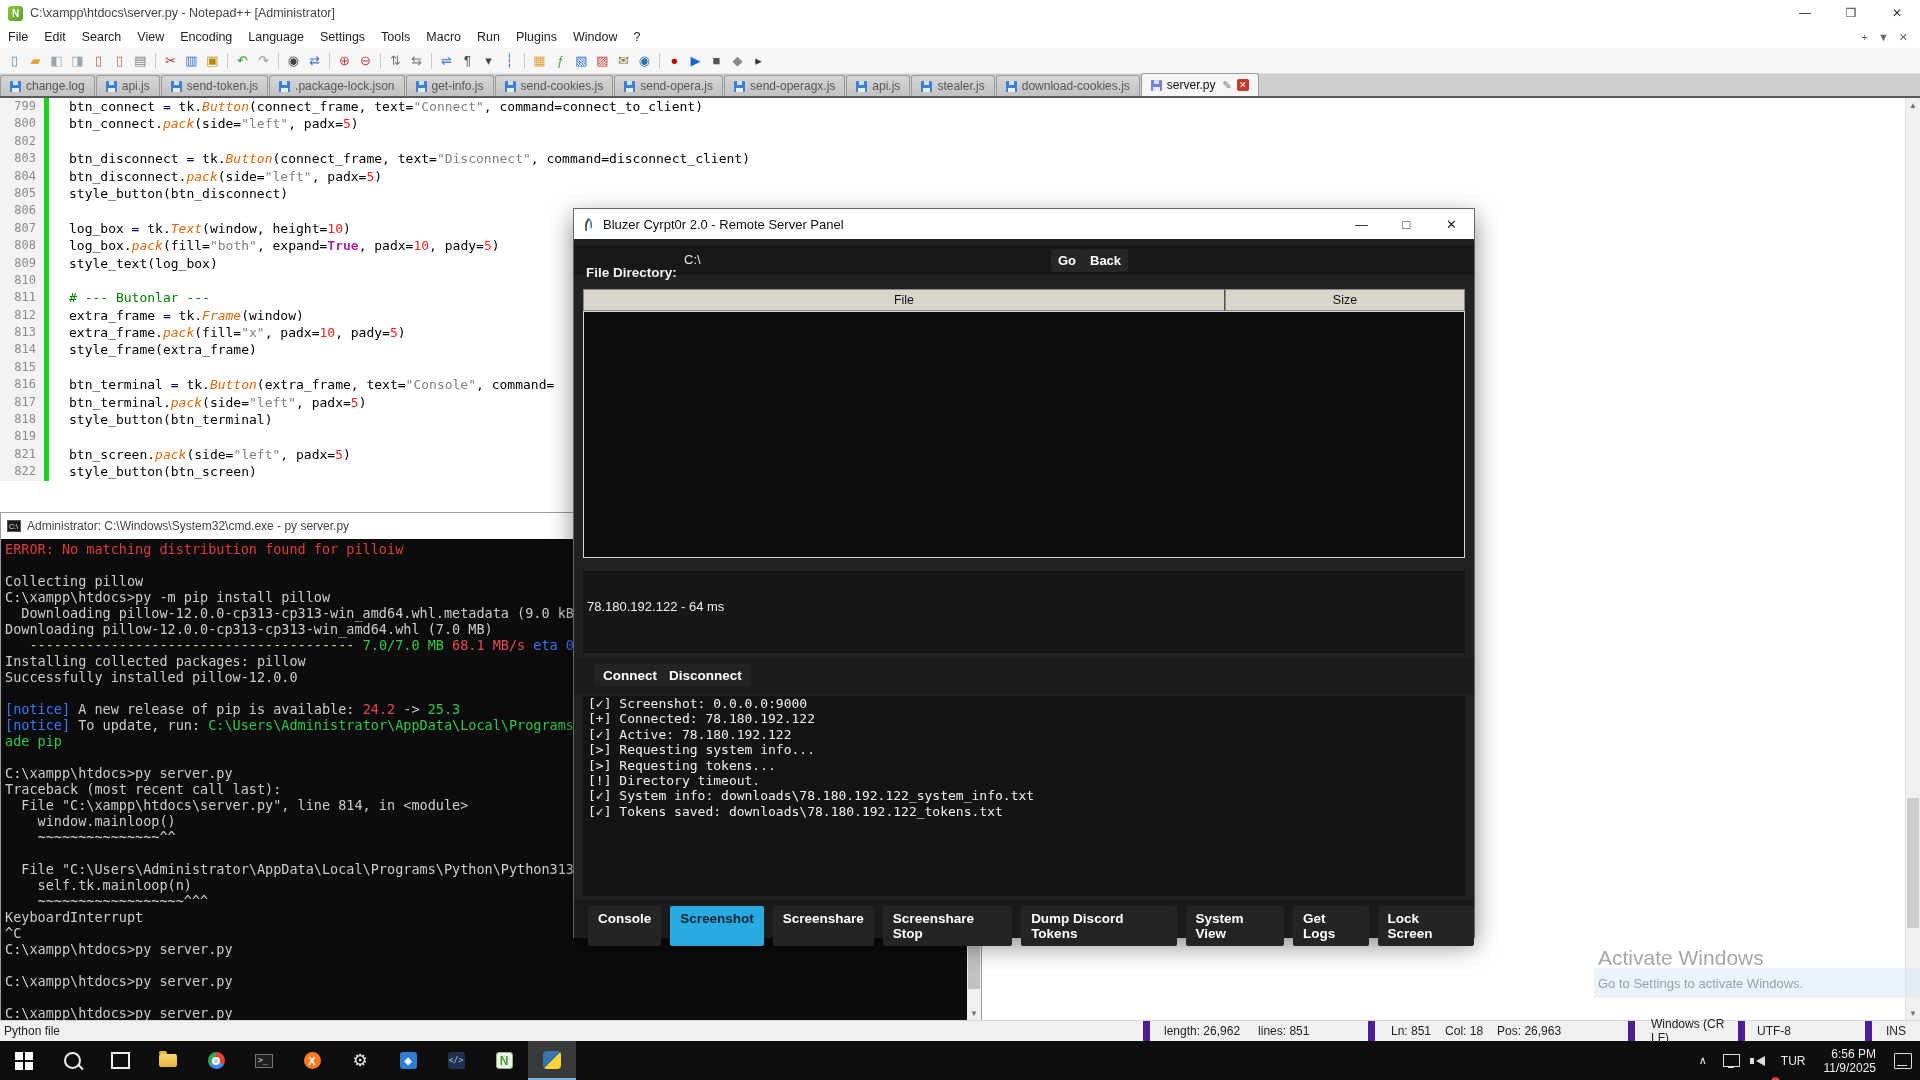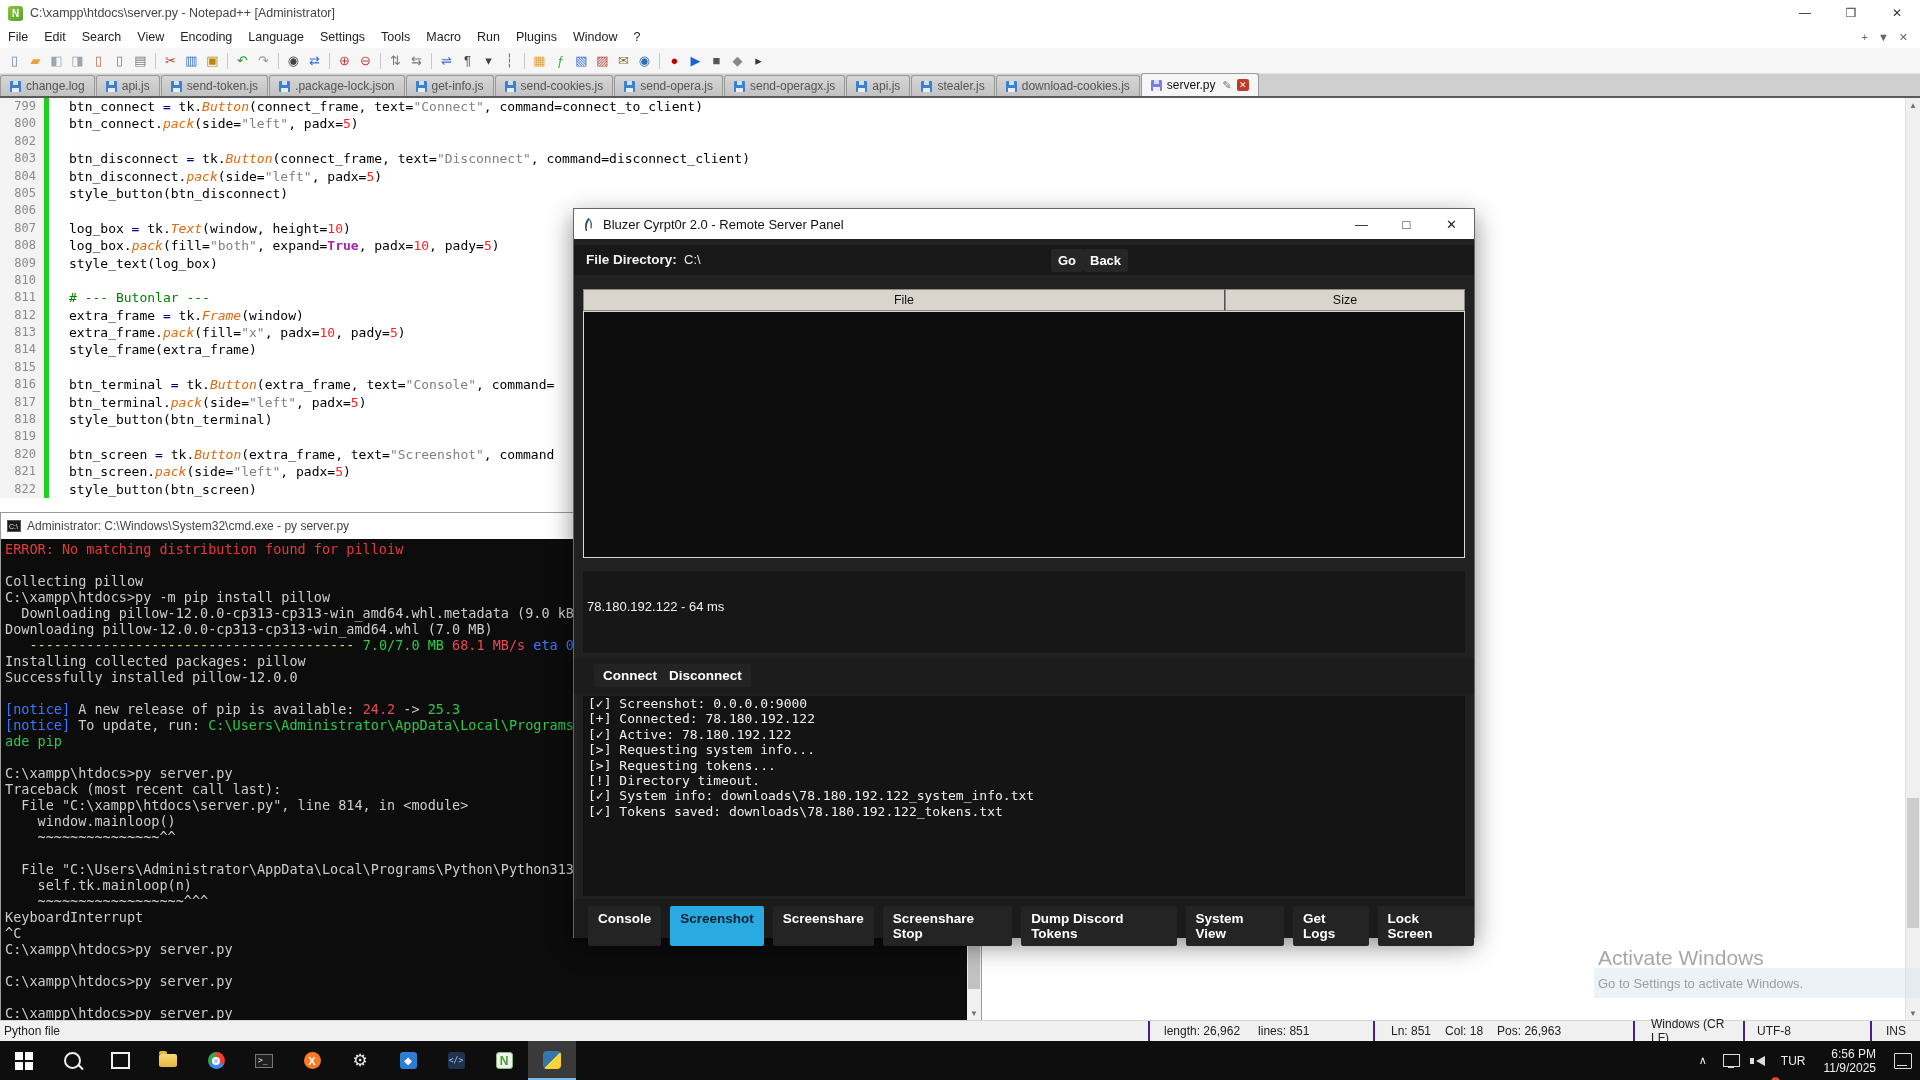--- a/index.html
+++ b/index.html
@@ -72,21 +72,21 @@
   .cmd-thumb{position:absolute;left:1px;width:12px;background:#c2c2c2;}
   
   .panel{position:absolute;left:573px;top:208px;width:902px;height:730px;z-index:4;
     background:#212121;border:1px solid #666;box-sizing:border-box;box-shadow:0 8px 24px rgba(0,0,0,.45);}
   .panel-titlebar{height:30px;background:#ffffff;display:flex;align-items:center;}
   .py-feather{width:13px;height:15px;margin:0 8px 0 8px;flex:none;}
   .panel-title{font-size:13px;color:#111;}
   .panel-ctrl{width:45px;height:100%;display:flex;align-items:center;justify-content:center;
     color:#222;font-size:13px;}
   .dir-row{position:absolute;left:0;top:36px;width:100%;height:30px;background:#181818;}
-  .dir-label{position:absolute;left:12px;top:7px;color:#f2f2f2;font-weight:bold;font-size:13.5px;}
+  .dir-label{position:absolute;left:12px;top:20px;color:#f2f2f2;font-weight:bold;font-size:13.5px;}
   .dir-value{position:absolute;left:110px;top:7px;color:#e8e8e8;font-size:13px;}
   .pbtn-sm{position:absolute;top:4px;background:#262626;color:#fff;font-weight:bold;font-size:13px;
     padding:4px 7px;border-radius:2px;}
   .tbl-head{position:absolute;left:9px;top:80px;width:882px;height:22px;display:flex;}
   .tbl-cell{background:#d9d5cd;border:1px solid #8a8a8a;box-sizing:border-box;color:#111;
     font-size:12.5px;display:flex;align-items:center;justify-content:center;}
   .tbl-file{width:642px;border-right:1px solid #555;}
   .tbl-size{width:240px;}
   .listbox{position:absolute;left:9px;top:102px;width:882px;height:247px;background:#0d0d0d;
     border:1px solid #d7d7d7;box-sizing:border-box;}
@@ -99,21 +99,21 @@
   .plog-line{height:15.4px;line-height:15.4px;color:#f0f0f0;font-size:13px;
     font-family:"DejaVu Sans Mono","Liberation Mono",monospace;white-space:pre;padding-left:5px;}
   .pbtn-band{position:absolute;left:0;top:690px;width:100%;height:39px;background:#1b1b1b;}
   .pbtn-row{position:absolute;left:14px;top:697px;display:flex;gap:9px;}
   .pbtn{background:#242424;color:#fff;font-weight:bold;font-size:13.5px;padding:5px 10px;border-radius:2px;}
   .pbtn.active{background:#29aae1;color:#08222e;}
   
   .statusbar{position:absolute;left:0;top:1020px;width:1920px;height:21px;background:#f0f0f0;
     border-top:1px solid #d5d5d5;box-sizing:border-box;display:flex;align-items:center;
     font-size:12px;color:#222;z-index:3;}
-  .st-sec{height:100%;display:flex;align-items:center;border-right:2px solid #4c1d95;box-sizing:border-box;}
+  .st-sec{height:100%;display:flex;align-items:center;border-right:7px solid #4c1d95;box-sizing:border-box;}
   .st-doc{width:1150px;padding-left:4px;}
   .st-len{width:225px;padding-left:14px;gap:18px;}
   .st-pos{width:260px;padding-left:16px;gap:14px;}
   .st-eol{width:110px;padding-left:16px;}
   .st-enc{width:127px;padding-left:12px;}
   .st-ins{width:48px;padding-left:14px;border-right:none;}
   
   .taskbar{position:absolute;left:0;top:1041px;width:1920px;height:39px;background:#0e0e0e;
     display:flex;align-items:center;z-index:6;}
   .tb-item{width:48px;height:39px;display:flex;align-items:center;justify-content:center;flex:none;}
@@ -383,25 +383,20 @@
         <div class="lnum">818</div>
         <div class="lbar"></div>
         <div class="ltext"><span class="cv">style_button(btn_terminal)</span></div>
       </div>
       <div class="crow">
         <div class="lnum">819</div>
         <div class="lbar"></div>
         <div class="ltext"></div>
       </div>
       <div class="crow">
-        <div class="lnum">820</div>
-        <div class="lbar"></div>
-        <div class="ltext"><span class="cv">btn_screen</span><span class="co"> = </span><span class="cv">tk.</span><span class="cf">Button</span><span class="cv">(extra_frame, text=</span><span class="cs">"Screenshot"</span><span class="cv">, command</span></div>
-      </div>
-      <div class="crow">
         <div class="lnum">821</div>
         <div class="lbar"></div>
         <div class="ltext"><span class="cv">btn_screen.</span><span class="cf">pack</span><span class="cv">(side=</span><span class="cs">"left"</span><span class="cv">, padx=</span><span class="cn">5</span><span class="cv">)</span></div>
       </div>
       <div class="crow">
         <div class="lnum">822</div>
         <div class="lbar"></div>
         <div class="ltext"><span class="cv">style_button(btn_screen)</span></div>
       </div>
     </div>

